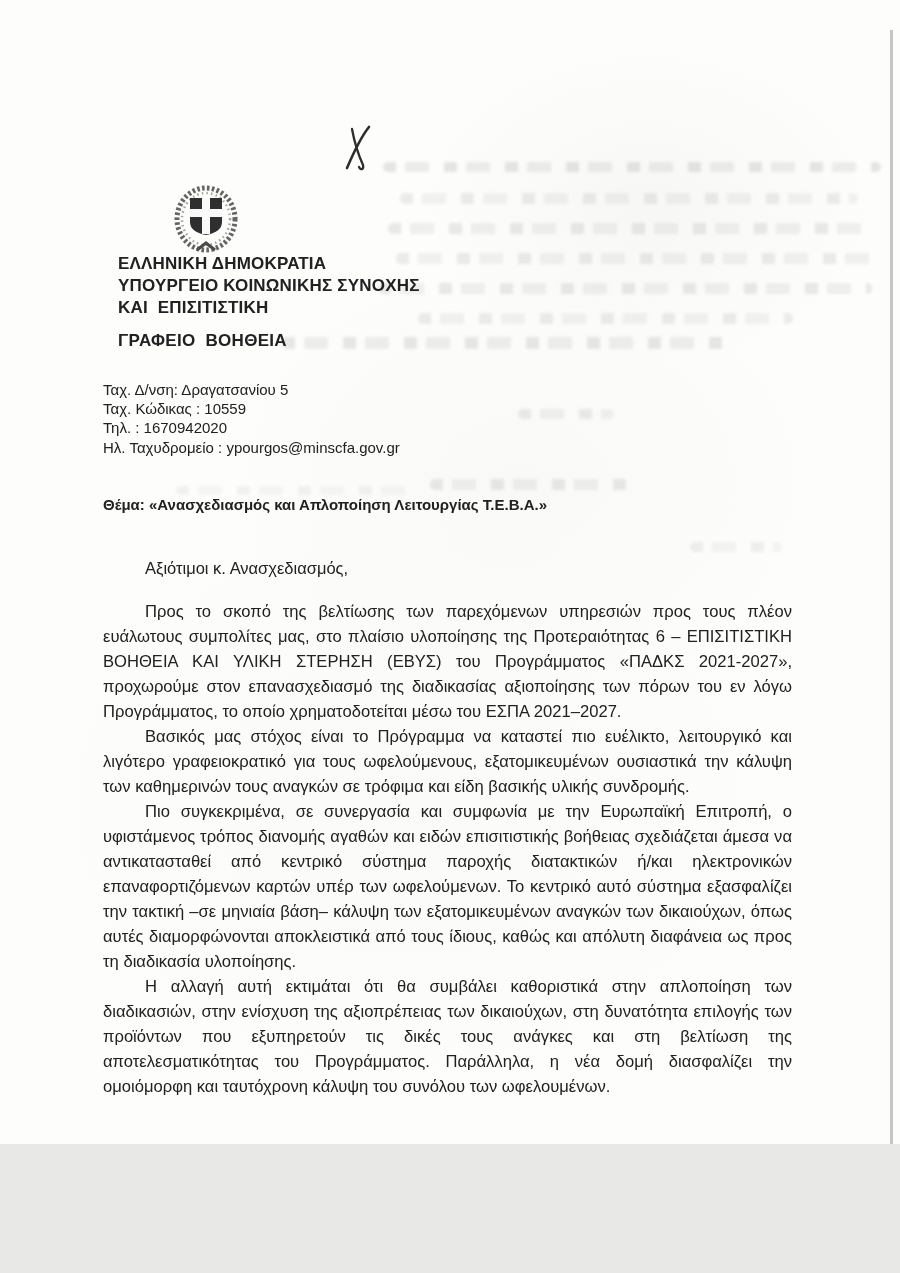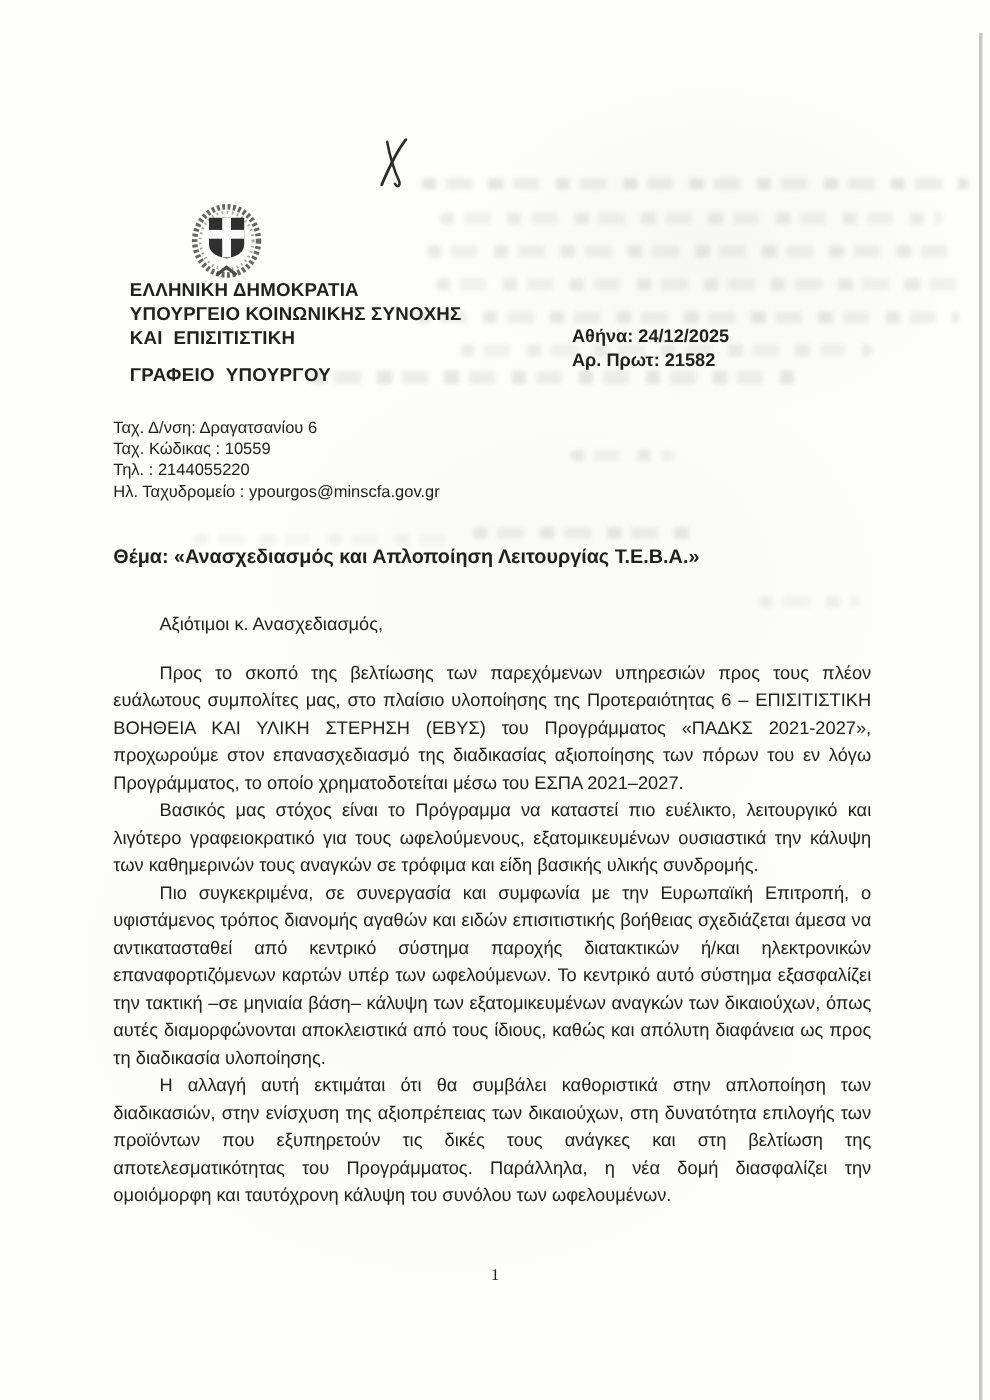--- a/index.html
+++ b/index.html
@@ -1,18 +1,18 @@
 <!DOCTYPE html>
 <html lang="el"><head>
 <meta charset="utf-8">
 <style>
   html,body{margin:0;padding:0;background:#e8e8e6;}
   .page{
     position:relative;
-    width:900px;height:1273px;
+    width:900px;height:1144px;
     margin:0 auto;
     background:
       radial-gradient(ellipse 320px 220px at 72% 18%, rgba(190,190,184,.10), transparent 70%),
       radial-gradient(ellipse 420px 320px at 58% 42%, rgba(200,200,194,.08), transparent 70%),
       radial-gradient(ellipse 500px 400px at 45% 70%, rgba(205,205,200,.05), transparent 75%),
       #fdfdfc;
     overflow:hidden;
     font-family:"Liberation Sans", sans-serif;
     color:#212121;
   }
@@ -36,21 +36,21 @@
   .office-title{
     position:absolute;left:118px;top:331px;
     font-weight:bold;font-size:17px;letter-spacing:.3px;white-space:pre;
   }
   .contact-block{
     position:absolute;left:103px;top:380px;
     font-size:15px;line-height:19.2px;
   }
   .subject-line{
     position:absolute;left:103px;top:496px;
-    font-weight:bold;font-size:18px;
+    font-weight:bold;font-size:15px;
   }
   .salutation{
     position:absolute;left:145px;top:559px;
     font-size:16.5px;
   }
   .body-text{
     position:absolute;left:103px;top:599px;width:689px;
     font-size:16.6px;line-height:25px;
     text-align:justify;
   }
@@ -98,31 +98,27 @@
     <rect x="40" y="15" width="8" height="36" fill="#fafafa"></rect>
     <rect x="28" y="26" width="32" height="8" fill="#fafafa"></rect>
   </svg>
 
   <div class="org-block">
     <div class="org-line">ΕΛΛΗΝΙΚΗ ΔΗΜΟΚΡΑΤΙΑ</div>
     <div class="org-line">ΥΠΟΥΡΓΕΙΟ ΚΟΙΝΩΝΙΚΗΣ ΣΥΝΟΧΗΣ</div>
     <div class="org-line">ΚΑΙ  ΕΠΙΣΙΤΙΣΤΙΚΗ</div>
   </div>
 
-  <div class="date-block">
-    <div>Αθήνα: 24/12/2025</div>
-    <div>Αρ. Πρωτ: 21582</div>
-  </div>
 
-  <div class="office-title">ΓΡΑΦΕΙΟ  ΥΠΟΥΡΓΟΥ</div>
+  <div class="office-title">ΓΡΑΦΕΙΟ  ΒΟΗΘΕΙΑ</div>
 
   <div class="contact-block">
-    <div>Ταχ. Δ/νση: Δραγατσανίου 6</div>
+    <div>Ταχ. Δ/νση: Δραγατσανίου 5</div>
     <div>Ταχ. Κώδικας : 10559</div>
-    <div>Τηλ. : 2144055220</div>
+    <div>Τηλ. : 1670942020</div>
     <div>Ηλ. Ταχυδρομείο : ypourgos@minscfa.gov.gr</div>
   </div>
 
   <div class="subject-line">Θέμα: «Ανασχεδιασμός και Απλοποίηση Λειτουργίας Τ.Ε.Β.Α.»</div>
 
   <div class="salutation">Αξιότιμοι κ. Ανασχεδιασμός,</div>
 
   <div class="body-text">
     <p>Προς το σκοπό της βελτίωσης των παρεχόμενων υπηρεσιών προς τους πλέον ευάλωτους συμπολίτες μας, στο πλαίσιο υλοποίησης της Προτεραιότητας 6 – ΕΠΙΣΙΤΙΣΤΙΚΗ ΒΟΗΘΕΙΑ ΚΑΙ ΥΛΙΚΗ ΣΤΕΡΗΣΗ (ΕΒΥΣ) του Προγράμματος «ΠΑΔΚΣ 2021-2027», προχωρούμε στον επανασχεδιασμό της διαδικασίας αξιοποίησης των πόρων του εν λόγω Προγράμματος, το οποίο χρηματοδοτείται μέσω του ΕΣΠΑ 2021–2027.</p>
     <p>Βασικός μας στόχος είναι το Πρόγραμμα να καταστεί πιο ευέλικτο, λειτουργικό και λιγότερο γραφειοκρατικό για τους ωφελούμενους, εξατομικευμένων ουσιαστικά την κάλυψη των καθημερινών τους αναγκών σε τρόφιμα και είδη βασικής υλικής συνδρομής.</p>

